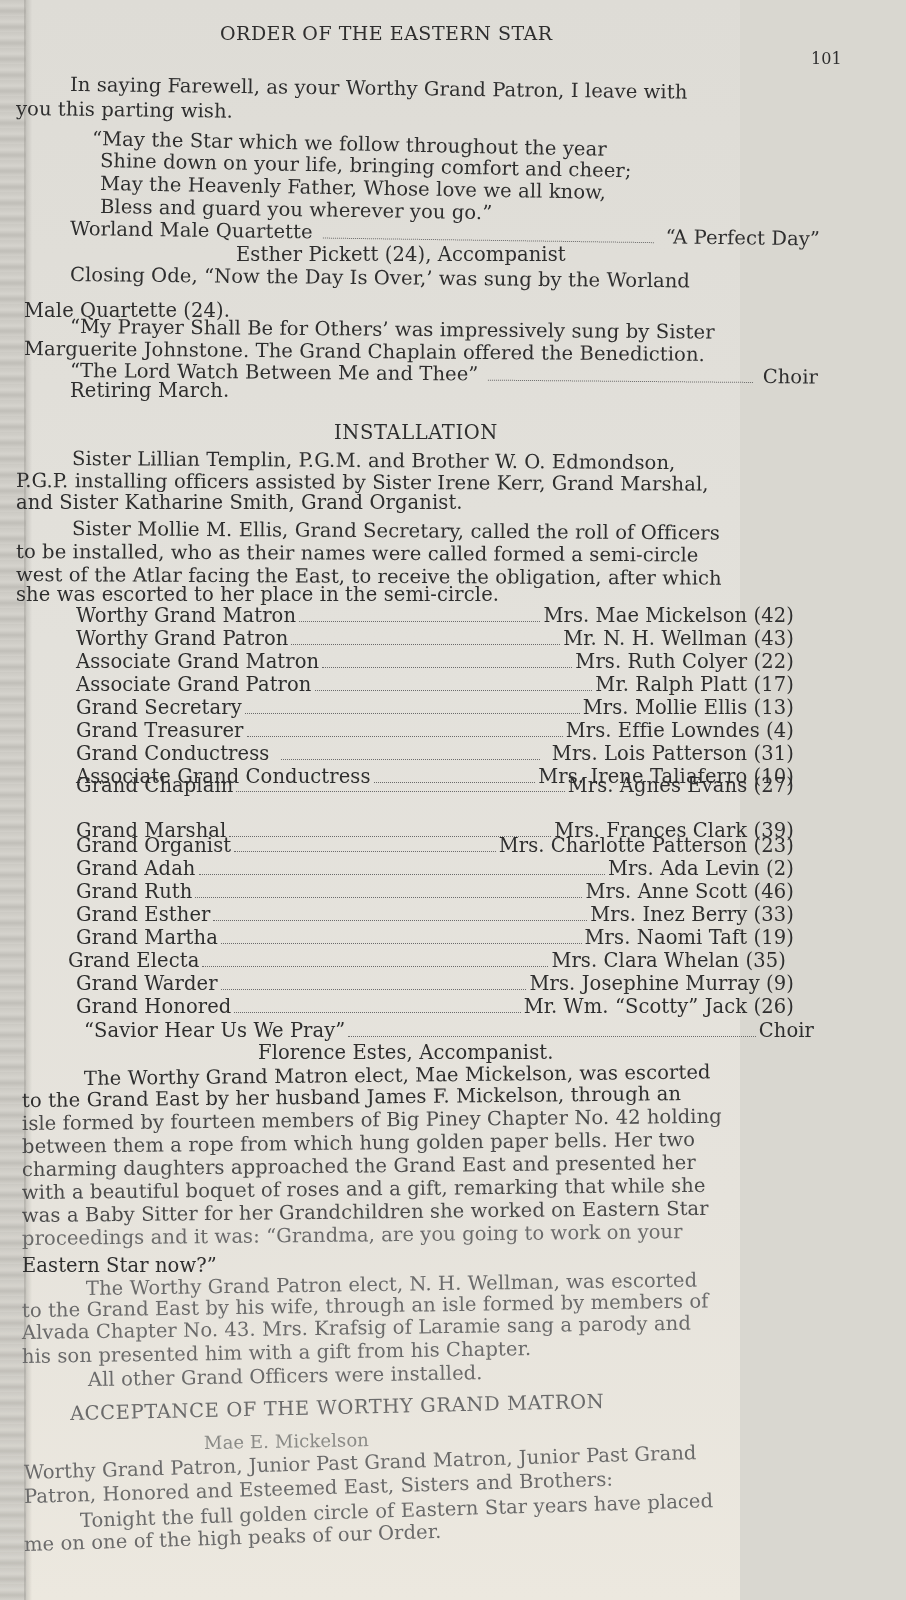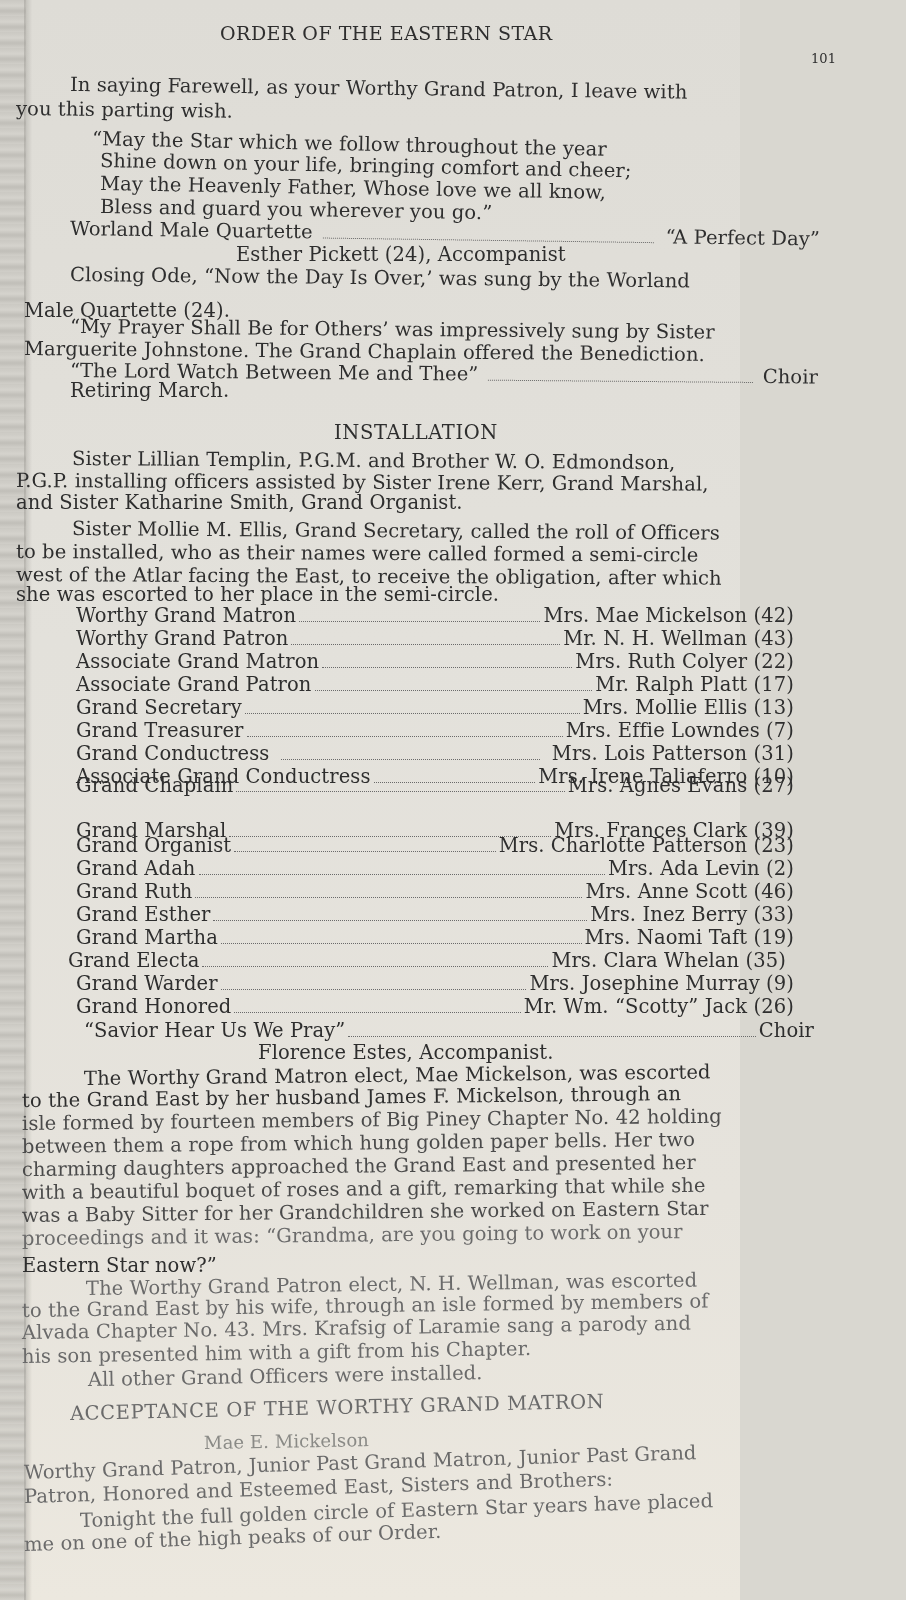--- a/index.html
+++ b/index.html
@@ -21,21 +21,21 @@
   .gutter::after {
     content: ""; position: absolute; right: -6px; top: 0; width: 8px; height: 100%;
     background: linear-gradient(90deg, rgba(160,158,152,0.6), rgba(160,158,152,0));
   }
   .content {
     position: absolute; left: 30px; top: 0; width: 830px;
     font-size: 19.5px; line-height: 22.4px; letter-spacing: 0.1px;
   }
   .line { position: absolute; white-space: nowrap; }
   .header { font-size: 19px; letter-spacing: 0.5px; }
-  .pnum { font-size: 13px; }
+  .pnum { font-size: 16px; }
   .heading { letter-spacing: 0.6px; }
   .row { position: absolute; display: flex; align-items: baseline; white-space: nowrap; }
   .row .title { flex: 0 0 auto; }
   .row .dots {
     flex: 1 1 auto; margin: 0 3px; height: 1px; align-self: flex-end; margin-bottom: 5px;
     border-bottom: 1.5px dotted #6a6a6a;
   }
   .row .name { flex: 0 0 auto; }
   .faded { color: #4a4a4a; }
   .faded2 { color: #6a6a6a; }
@@ -107,21 +107,21 @@
           <span class="name">Mr. Ralph Platt (17)</span>
         </div>
       <div class="row" style="left:46px; top:697px; width:718px;">
           <span class="title">Grand Secretary</span>
           <span class="dots"></span>
           <span class="name">Mrs. Mollie Ellis (13)</span>
         </div>
       <div class="row" style="left:46px; top:720px; width:718px;">
           <span class="title">Grand Treasurer</span>
           <span class="dots"></span>
-          <span class="name">Mrs. Effie Lowndes (7)</span>
+          <span class="name">Mrs. Effie Lowndes (4)</span>
         </div>
       <div class="row" style="left:46px; top:743px; width:718px;gap:9px;">
           <span class="title">Grand Conductress</span>
           <span class="dots"></span>
           <span class="name">Mrs. Lois Patterson (31)</span>
         </div>
       <div class="row" style="left:46px; top:766px; width:718px;">
           <span class="title">Associate Grand Conductress</span>
           <span class="dots"></span>
           <span class="name">Mrs. Irene Taliaferro (10)</span>

